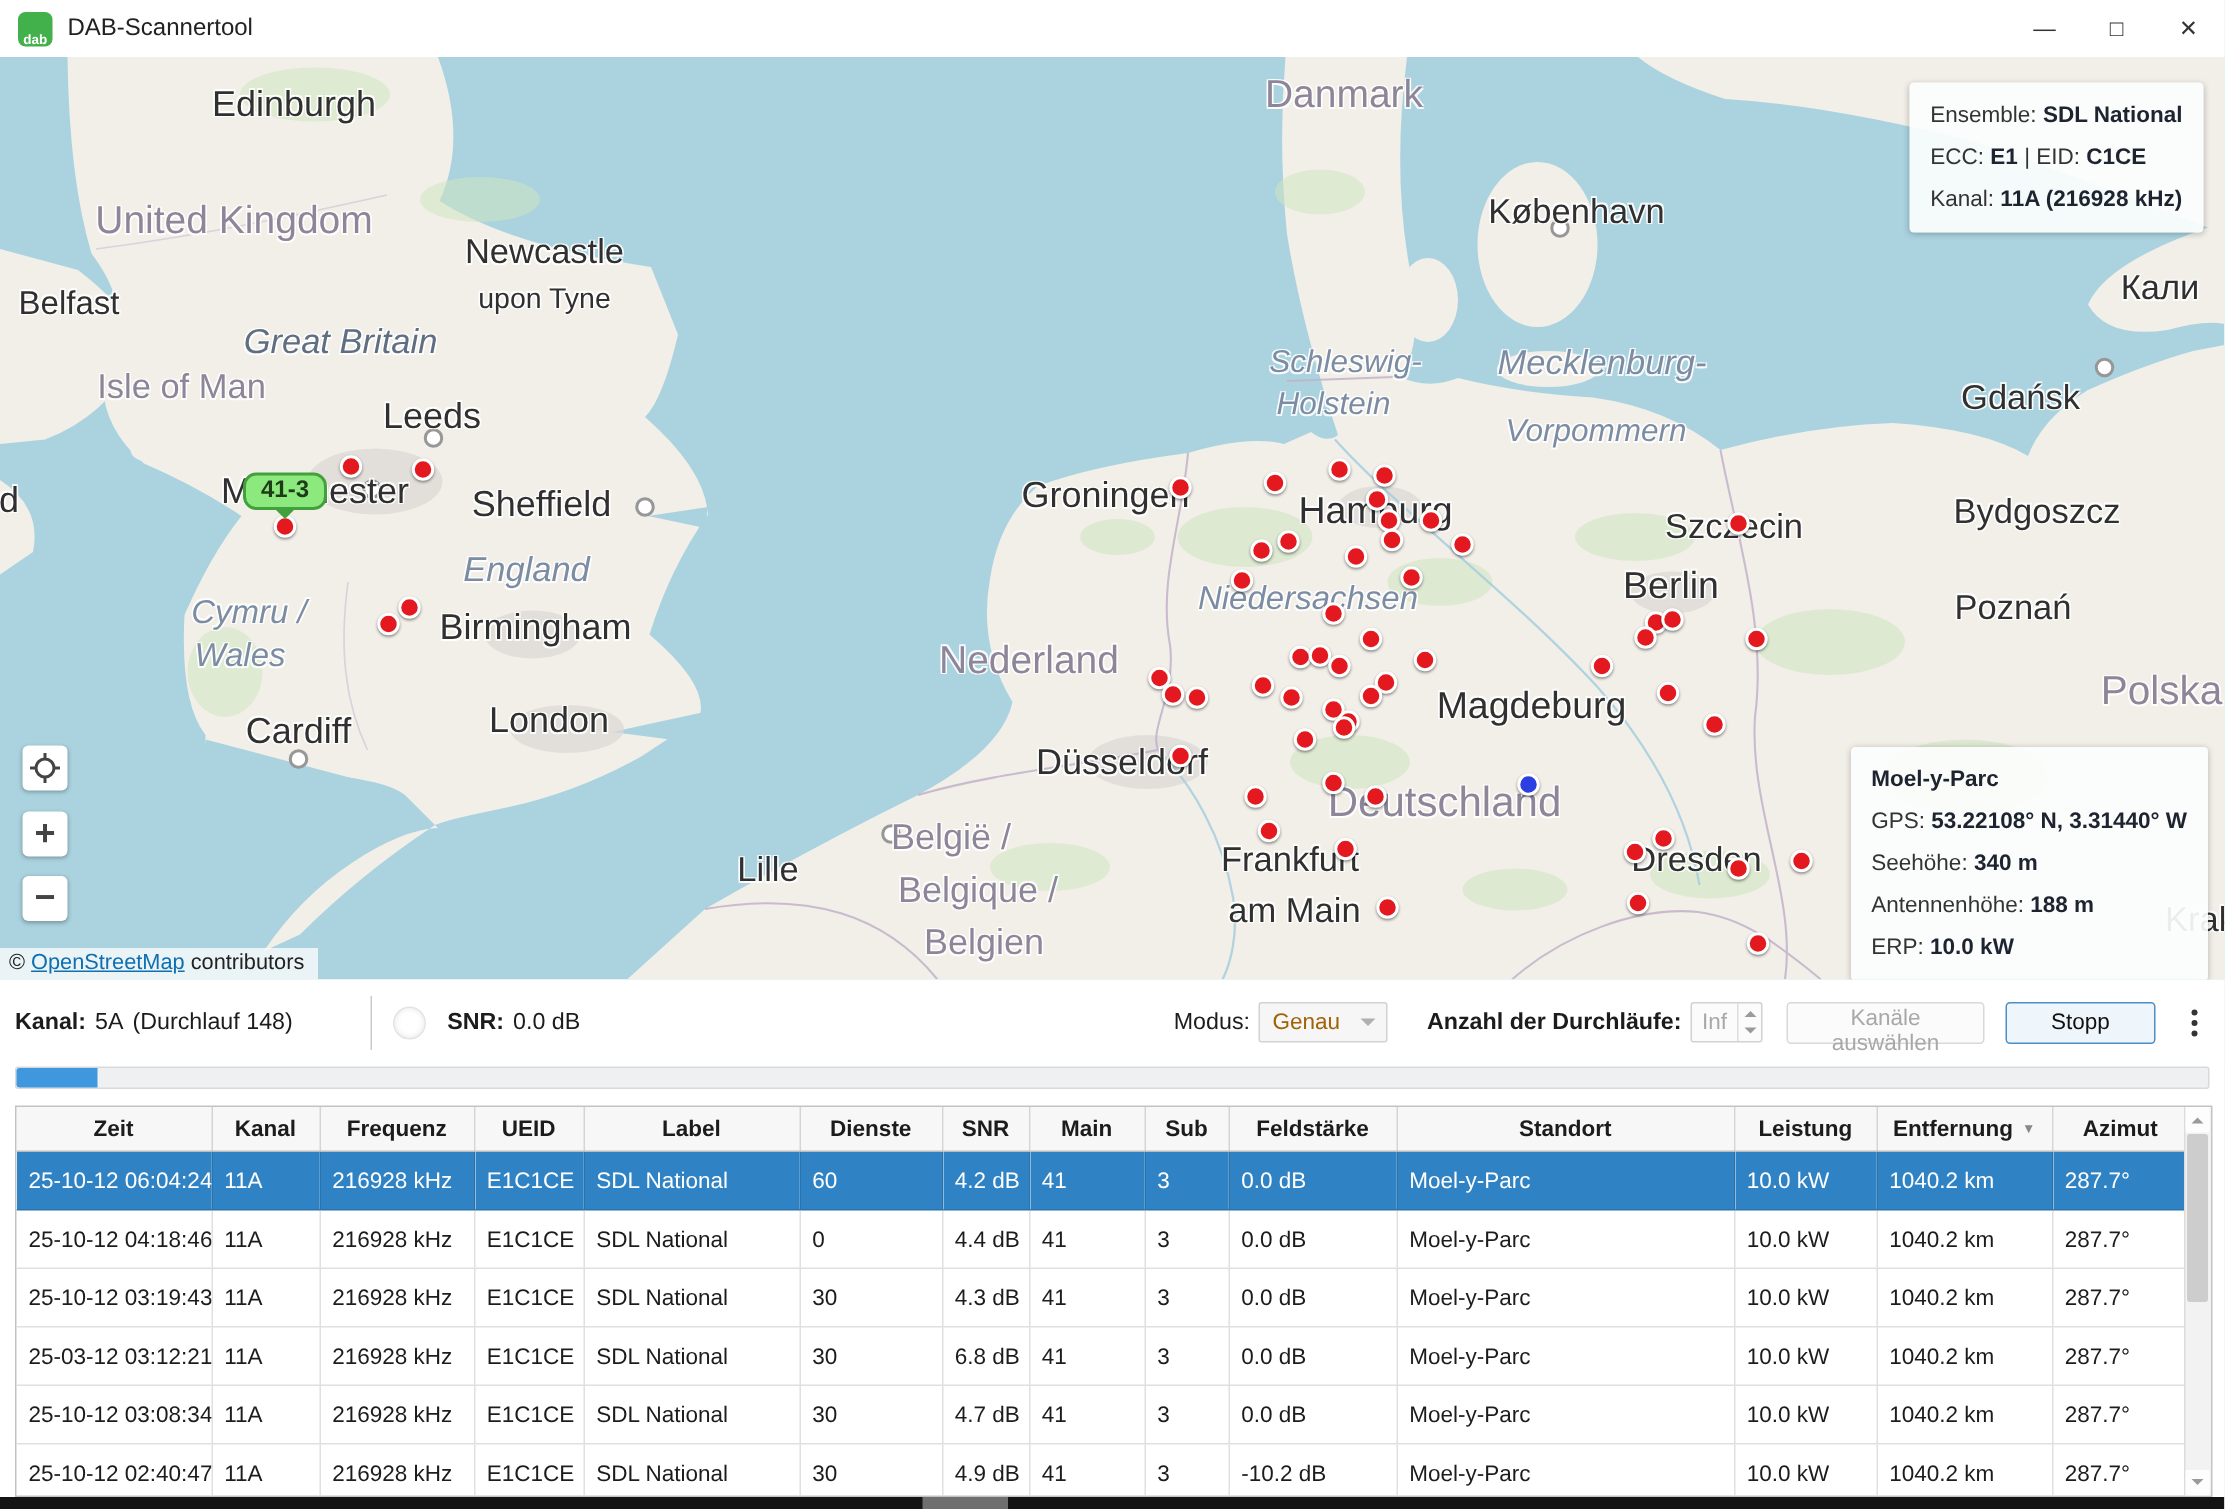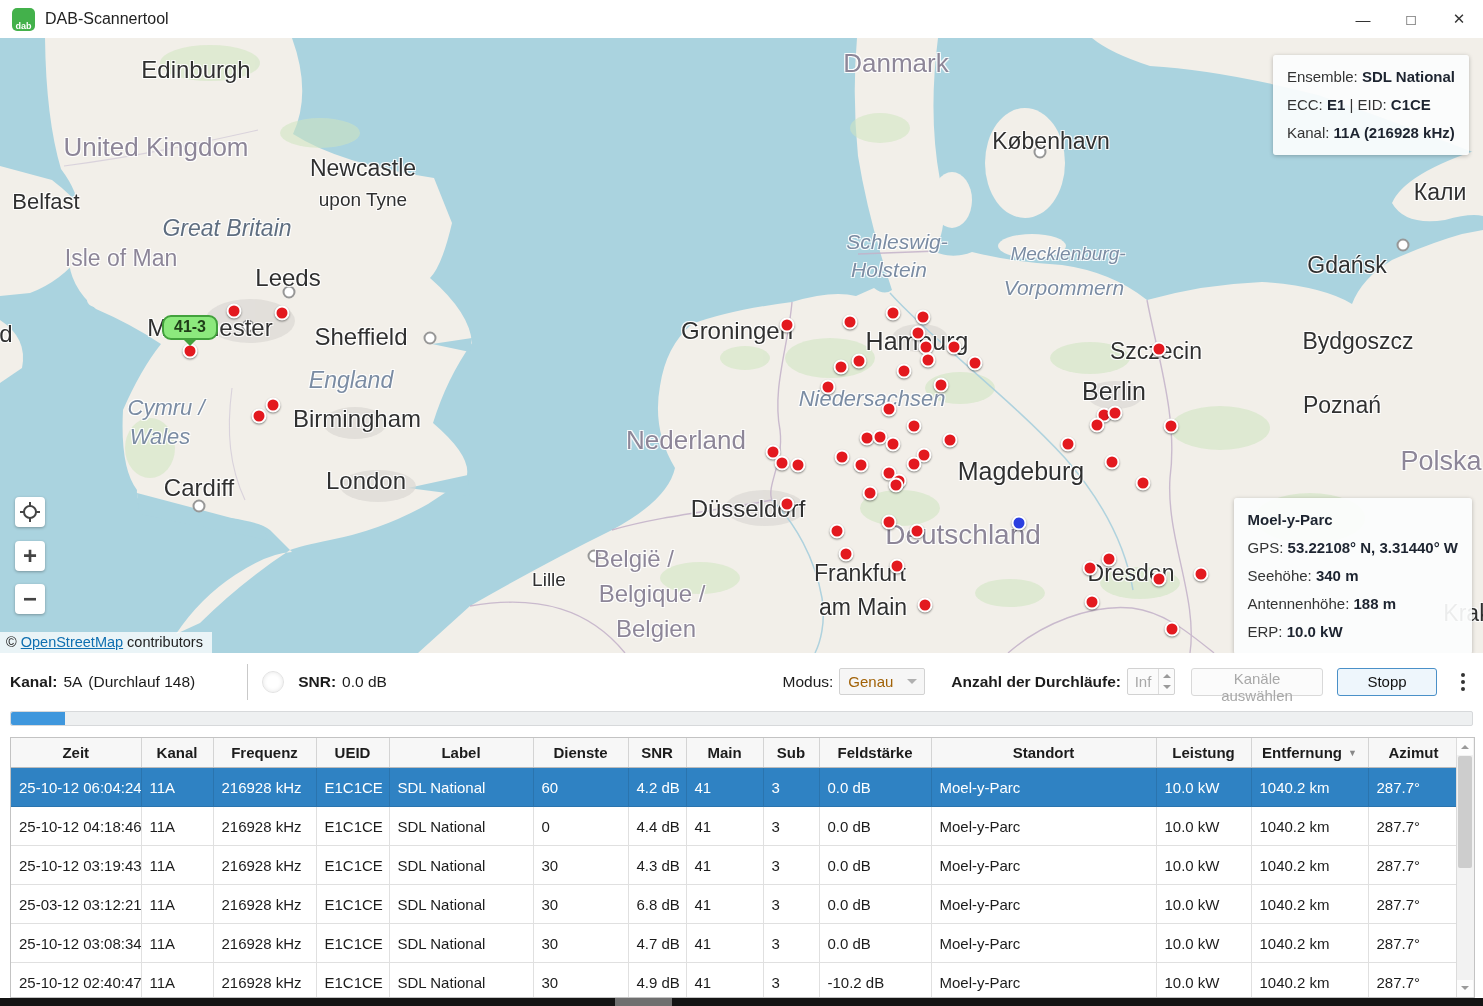--- a/index.html
+++ b/index.html
@@ -195,37 +195,37 @@
         <span class="map-label region" style="left: 166px; top: 370px; font-size: 22px;">Cymru /</span>
         <span class="map-label region" style="left: 160px; top: 399px; font-size: 22px;">Wales</span>
         <span class="map-label city" style="left: 357px; top: 381px; font-size: 24px;">Birmingham</span>
         <span class="map-label city" style="left: 199px; top: 450px; font-size: 24px;">Cardiff</span>
         <span class="map-label city" style="left: 366px; top: 443px; font-size: 24px;">London</span>
         <span class="map-label city" style="left: 6px; top: 296px; font-size: 24px;">d</span>
         <span class="map-label country" style="left: 896px; top: 25px; font-size: 26px;">Danmark</span>
         <span class="map-label city" style="left: 1051px; top: 103px; font-size: 23px;">København</span>
         <span class="map-label region" style="left: 897px; top: 204px; font-size: 21px;">Schleswig-</span>
         <span class="map-label region" style="left: 889px; top: 232px; font-size: 21px;">Holstein</span>
-        <span class="map-label region" style="left: 1068px; top: 216px; font-size: 19px;">Mecklenburg-</span>
+        <span class="map-label region" style="left: 1068px; top: 204px; font-size: 23px;">Mecklenburg-</span>
         <span class="map-label region" style="left: 1064px; top: 250px; font-size: 21px;">Vorpommern</span>
         <span class="map-label city" style="left: 737px; top: 293px; font-size: 24px;">Groningen</span>
         <span class="map-label city" style="left: 917px; top: 303px; font-size: 25px;">Hamburg</span>
         <span class="map-label city" style="left: 1156px; top: 313px; font-size: 23px;">Szczecin</span>
         <span class="map-label city" style="left: 1347px; top: 227px; font-size: 23px;">Gdańsk</span>
         <span class="map-label city" style="left: 1440px; top: 154px; font-size: 23px;">Кали</span>
         <span class="map-label city" style="left: 1358px; top: 303px; font-size: 23px;">Bydgoszcz</span>
         <span class="map-label city" style="left: 1114px; top: 353px; font-size: 25px;">Berlin</span>
         <span class="map-label city" style="left: 1342px; top: 367px; font-size: 23px;">Poznań</span>
         <span class="map-label region" style="left: 872px; top: 361px; font-size: 22px;">Niedersachsen</span>
         <span class="map-label country" style="left: 686px; top: 402px; font-size: 26px;">Nederland</span>
         <span class="map-label city" style="left: 1021px; top: 433px; font-size: 25px;">Magdeburg</span>
         <span class="map-label country" style="left: 1441px; top: 423px; font-size: 27px;">Polska</span>
         <span class="map-label city" style="left: 748px; top: 471px; font-size: 24px;">Düsseldorf</span>
         <span class="map-label country" style="left: 963px; top: 497px; font-size: 28px;">Deutschland</span>
-        <span class="map-label city" style="left: 512px; top: 542px; font-size: 19px; margin-left: 37px;">Lille</span>
+        <span class="map-label city" style="left: 512px; top: 542px; font-size: 23px;">Lille</span>
         <span class="map-label country" style="left: 634px; top: 521px; font-size: 24px;">België /</span>
         <span class="map-label country" style="left: 652px; top: 556px; font-size: 24px;">Belgique /</span>
         <span class="map-label country" style="left: 656px; top: 591px; font-size: 24px;">Belgien</span>
         <span class="map-label city" style="left: 860px; top: 535px; font-size: 23px;">Frankfurt</span>
         <span class="map-label city" style="left: 863px; top: 569px; font-size: 23px;">am Main</span>
         <span class="map-label city" style="left: 1131px; top: 535px; font-size: 23px;">Dresden</span>
         <span class="map-label city" style="left: 1467px; top: 575px; font-size: 23px;">Krak</span>
       </div>
     <div id="markers">
         <div class="town-dot" style="left: 289px; top: 254px;"></div>

